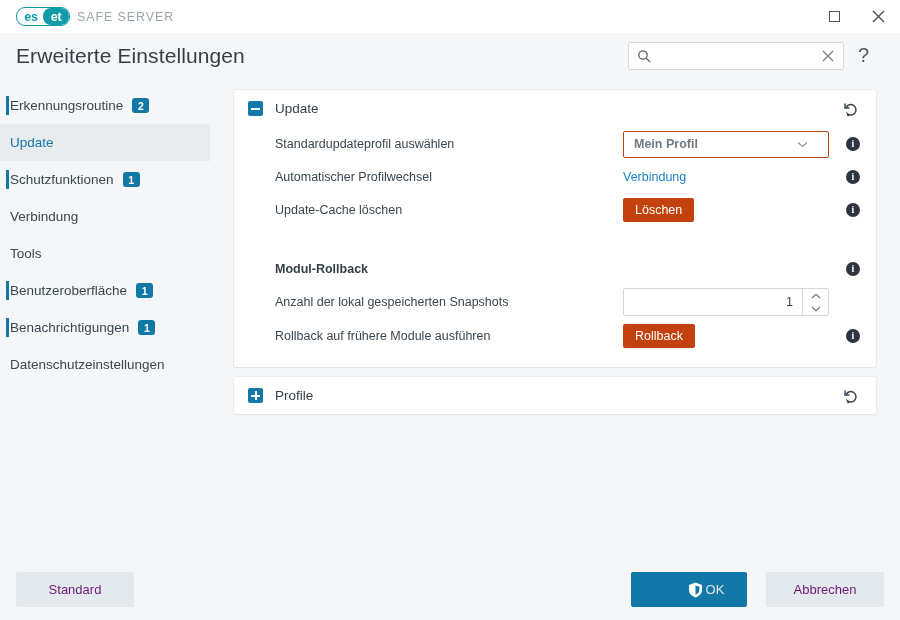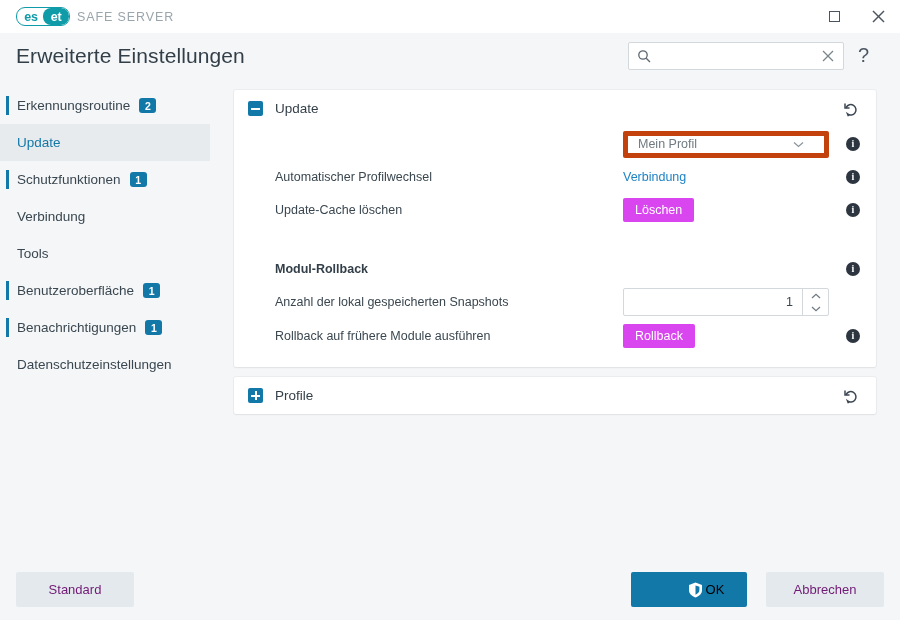--- a/index.html
+++ b/index.html
@@ -154,21 +154,21 @@
     width: 210px; height: 475px;
     background: #f4f6f7;
     padding-top: 3px;
   }
 
   .nav-item {
     position: relative;
     height: 37px;
     display: flex;
     align-items: center;
-    padding-left: 17px;
+    padding-left: 10px;
     cursor: default;
   }
   .nav-item .accent {
     position: absolute;
     left: 6px; top: 9px;
     width: 3px; height: 19px;
     background: #1278a8;
   }
   .nav-item .nav-label {
     font-size: 13.5px;
@@ -298,41 +298,42 @@
     display: flex;
     align-items: center;
     justify-content: center;
     line-height: 1;
     cursor: default;
   }
 
   .select {
     width: 206px; height: 27px;
     background: #ffffff;
-    border: 5px solid #c2410c;
+    border: 1px solid #c2410c;
     border-radius: 2px;
     display: flex;
     align-items: center;
     padding: 0 20px 0 10px;
     font-size: 12.5px;
     color: #6f7a82;
     cursor: default;
+    font-weight: bold;
   }
   .select .sel-val { flex: 1; }
 
   .link {
     font-size: 12.5px;
     color: #1e83c4;
     cursor: default;
   }
 
   .btn-primary {
     height: 24px;
     padding: 0 12px;
-    background: #d946ef;
+    background: #c2410c;
     color: #ffffff;
     border: none;
     border-radius: 2px;
     font-family: "Liberation Sans", sans-serif;
     font-size: 12.5px;
     cursor: default;
   }
 
   .toggle {
     width: 40px; height: 21px;
@@ -401,21 +402,21 @@
     font-size: 13px;
     cursor: default;
   }
   #btn-standard { left: 16px; top: 13px; width: 118px; }
   #btn-cancel   { left: 766px; top: 13px; width: 118px; }
   #btn-ok {
     position: absolute;
     left: 631px; top: 13px;
     width: 116px; height: 35px;
     background: #1278a8;
-    color: #000000;
+    color: #e5e5e5;
     border: none;
     border-radius: 2px;
     font-family: "Liberation Sans", sans-serif;
     font-size: 13px;
     display: flex;
     align-items: center;
     justify-content: center;
     gap: 3px;
     cursor: default;
     padding-left: 34px;
@@ -518,20 +519,21 @@
           <svg width="17" height="17" viewBox="0 0 17 17">
             <path d="M5.2 5.0 A5.2 5.2 0 1 1 4.2 11.6 L4.2 13.4" fill="none" stroke="#3c4753" stroke-width="1.5" stroke-linecap="square" transform="rotate(-20 8.5 8.5)"></path>
             <path d="M3.0 3.2 L3.0 7.0 L6.8 7.0" fill="none" stroke="#3c4753" stroke-width="1.5" stroke-linecap="square"></path>
           </svg>
         </span>
       </div>
 
       <div class="panel-body">
 
         <div class="row tall">
+          <span class="row-label">Standardupdateprofil auswählen</span>
           <span class="row-control">
             <span class="select">
               <span class="sel-val">Mein Profil</span>
               <svg width="11" height="7" viewBox="0 0 11 7">
                 <polyline points="1,1.5 5.5,5.5 10,1.5" fill="none" stroke="#8d969d" stroke-width="1.3"></polyline>
               </svg>
             </span>
           </span>
           <span class="info-icon">i</span>
         </div>

